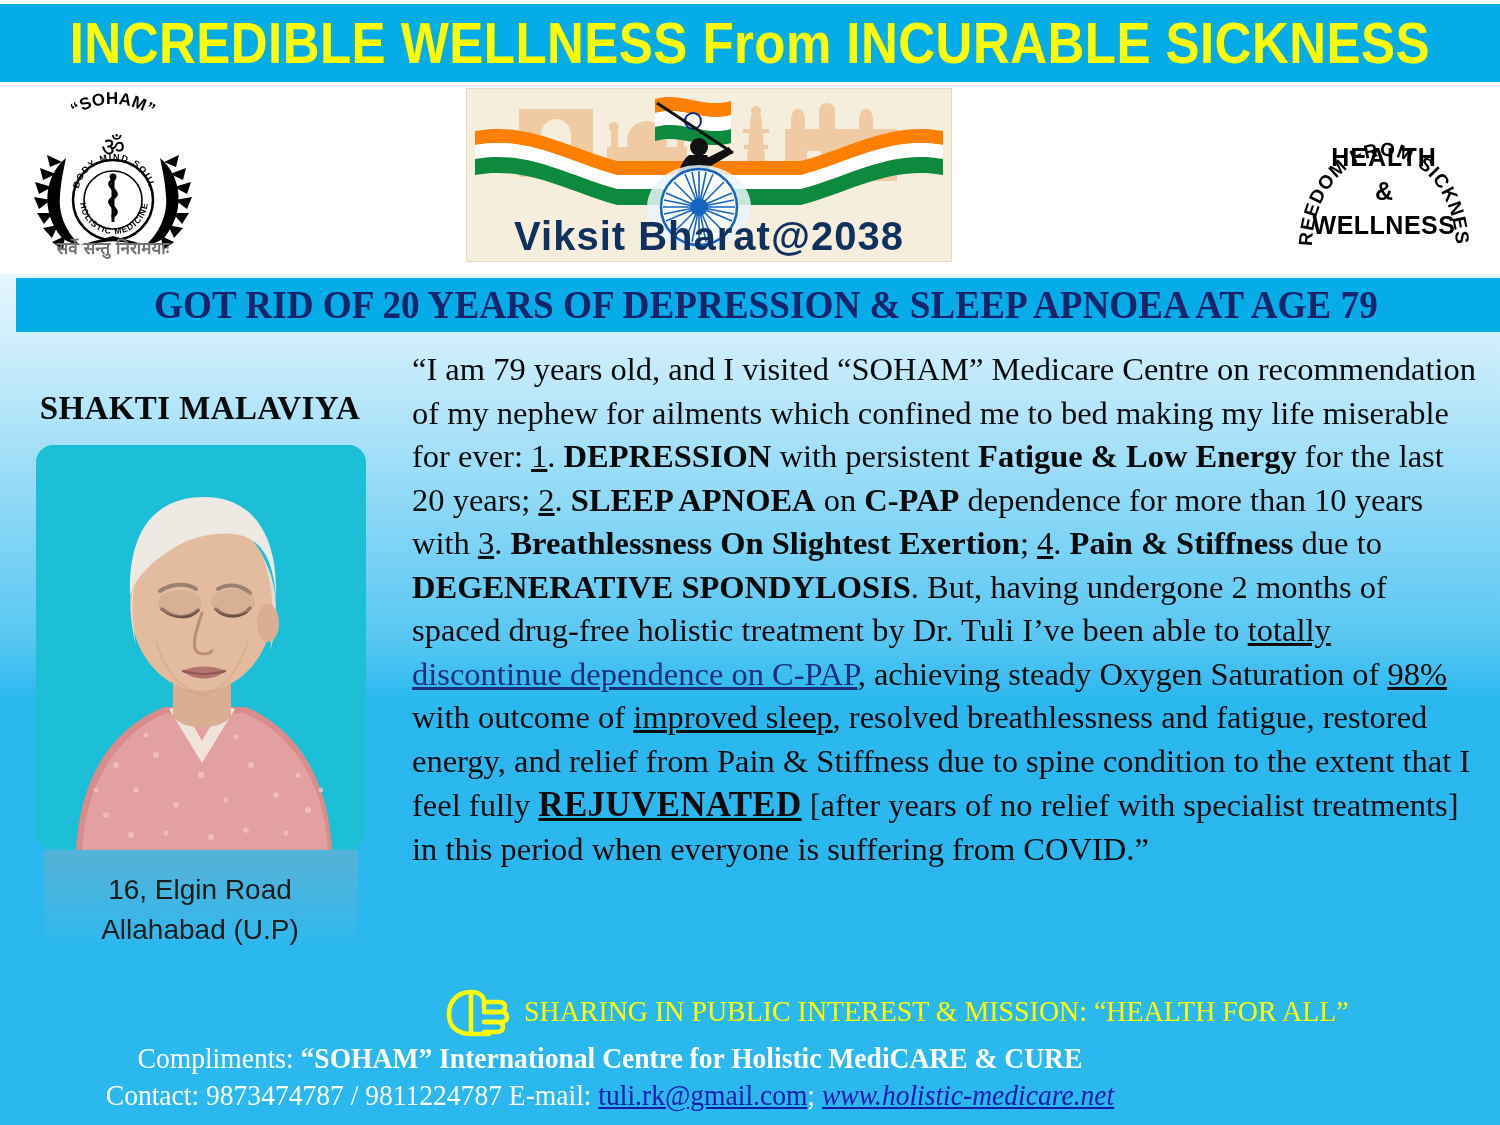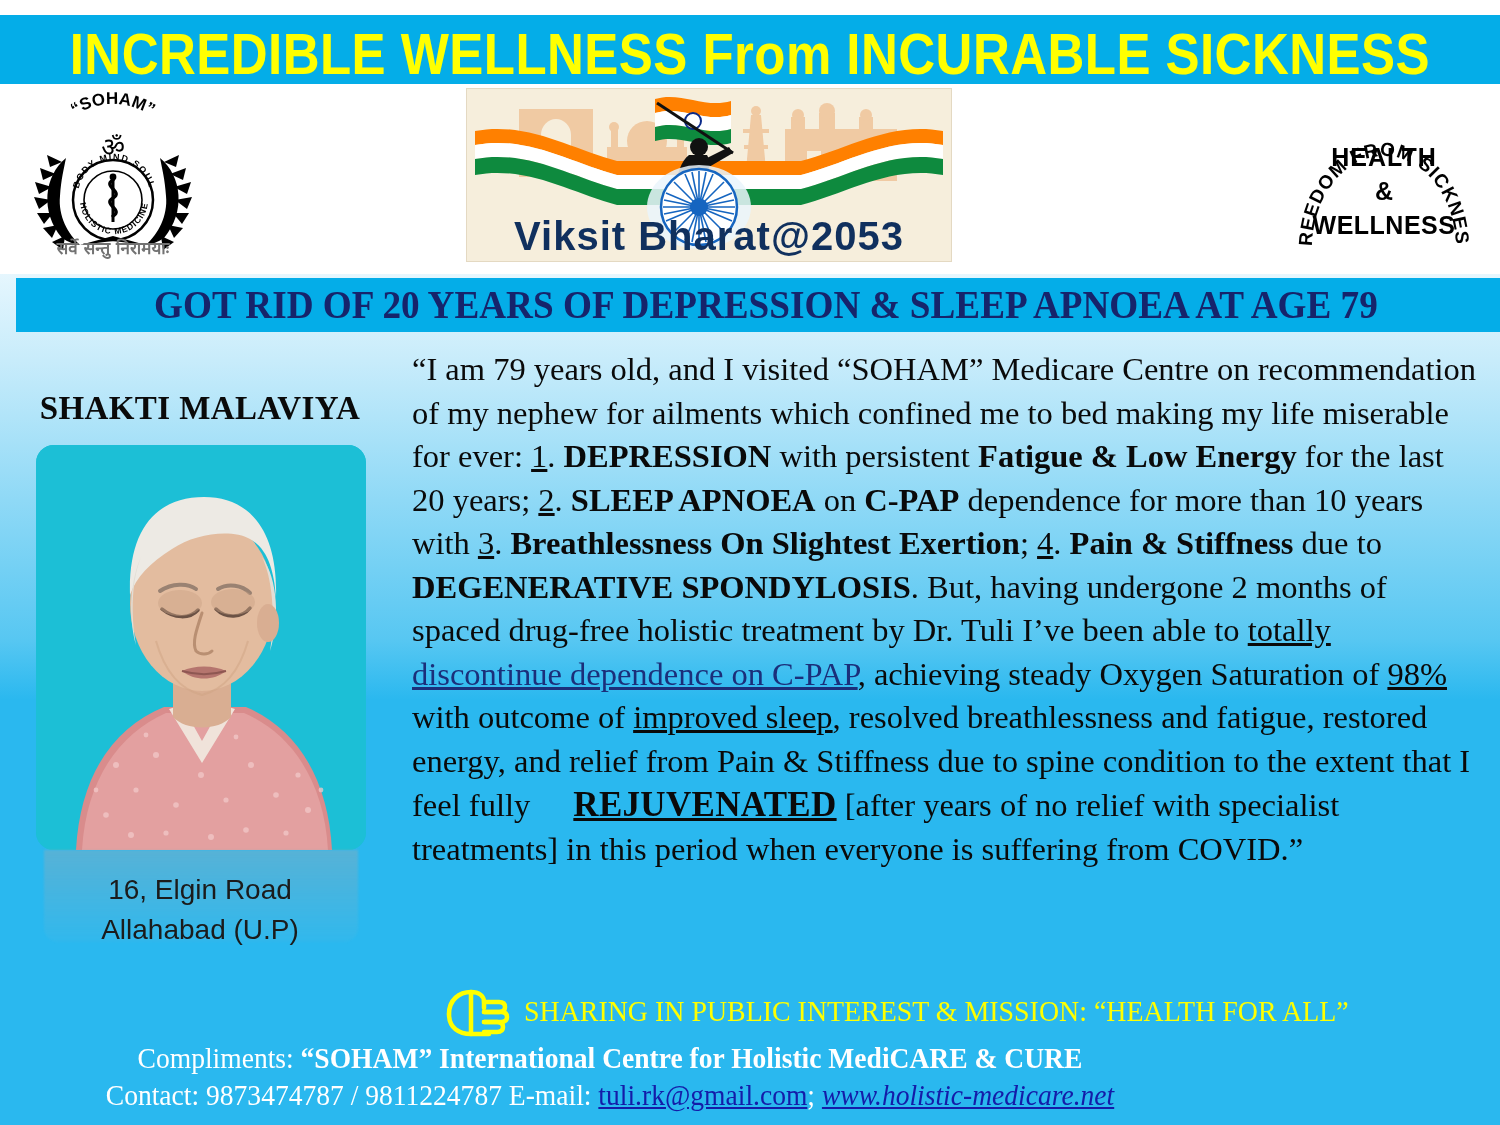--- a/index.html
+++ b/index.html
@@ -19,21 +19,21 @@
         #ffffff 200px,
         #eaf8fe 260px,
         #c8ecfb 360px,
         #8fd9f6 500px,
         #57c7f2 640px,
         #2ab8ef 700px);
     overflow:hidden;
   }
   
   .title-band{
-    position:absolute;left:0;top:15px;width:1500px;height:78px;
+    position:absolute;left:0;top:4px;width:1500px;height:78px;
     background:#04ADE8;
     display:flex;align-items:center;justify-content:center;
   }
   .title-band .title-text{
     font-family:"Liberation Sans", sans-serif;
     font-weight:bold;
     font-size:58px;
     line-height:58px;
     color:#FFFF00;
     transform:scaleX(0.88);
@@ -135,21 +135,20 @@
     text-align:left;
   }
   .testimonial b{font-weight:bold;}
   .u{text-decoration:underline;}
   .link-navy{color:#1b2f7a;text-decoration:underline;}
   .rejuv{
     font-weight:bold;
     font-size:35px;
     text-decoration:underline;
     letter-spacing:0.3px;
-    margin-left:35px;
   }
   
   .sharing-row{
     position:absolute;left:0;top:988px;width:1500px;height:50px;
     display:flex;align-items:center;text-align:right;
   }
   .hand-icon{
     position:absolute;left:437px;top:-4px;width:86px;height:56px;
   }
   .sharing-text{
@@ -339,21 +338,21 @@
             <line x1="-33" y1="-14" x2="33" y2="14"></line>
               <line x1="-33" y1="14" x2="33" y2="-14"></line>
             <line x1="-7" y1="-35" x2="7" y2="35"></line>
               <line x1="7" y1="-35" x2="-7" y2="35"></line>
             <line x1="-35" y1="-7" x2="35" y2="7"></line>
               <line x1="-35" y1="7" x2="35" y2="-7"></line>
           </g>
           <circle cx="0" cy="0" r="9" fill="#1565C0"></circle>
         </g>
       </svg>
-      <div class="vb-text">Viksit Bharat@2053</div>
+      <div class="vb-text">Viksit Bharat@2038</div>
     </div>
 
     <div class="ffs-logo">
       <svg width="180" height="175" viewBox="0 0 180 175">
         <defs>
           <path id="ffsArc" d="M 18,160 A 72,92 0 0 1 162,160"></path>
         </defs>
         <text font-family="'Liberation Sans', sans-serif" font-size="19" font-weight="bold" fill="#000" letter-spacing="1">
           <textPath href="#ffsArc" startOffset="50%" text-anchor="middle">FREEDOM FROM SICKNESS</textPath>
         </text>

